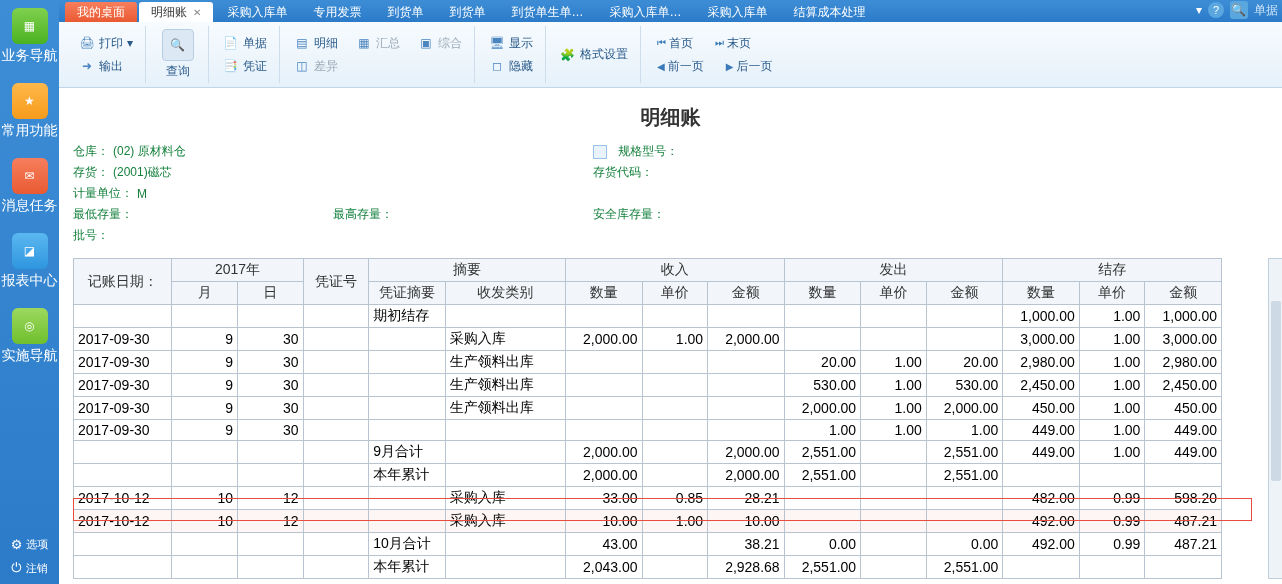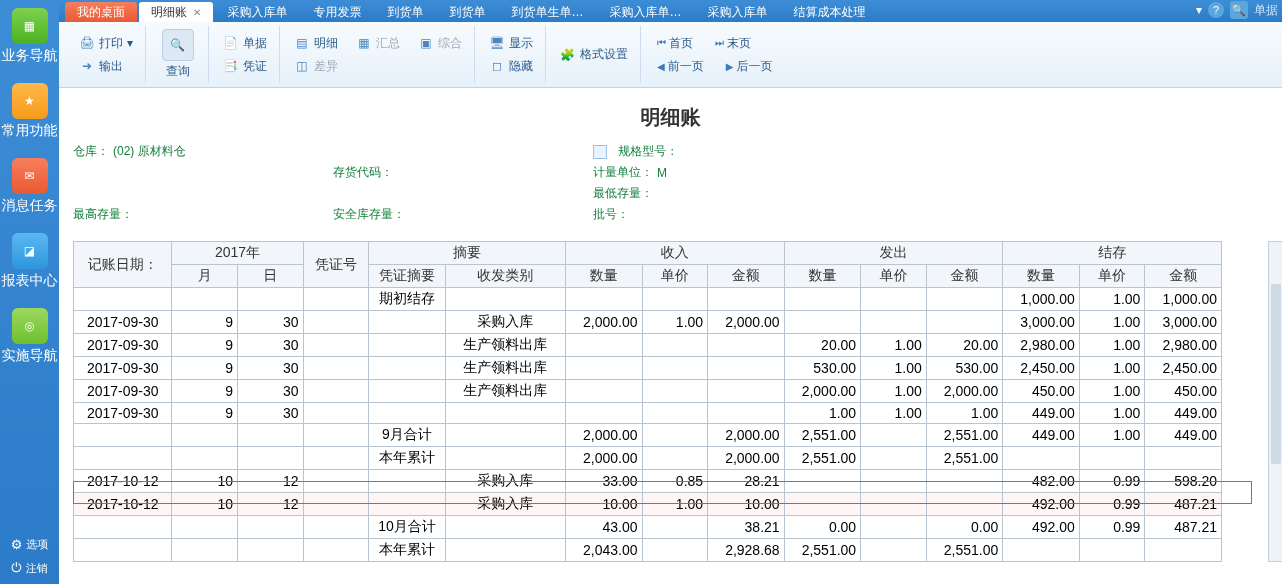--- a/index.html
+++ b/index.html
@@ -54,21 +54,21 @@
 .meta { display:grid; grid-template-columns: 260px 260px 260px; row-gap:4px; font-size:12px; color:#15803d; margin-bottom:14px; }
 .meta-item { display:flex; gap:4px; align-items:center; }
 .spec-ic { width:14px; height:14px; background:#e9f3fc; border:1px solid #9cc3e6; }
 
 
 .table-wrap { position:relative; }
 table { border-collapse: collapse; width: 1149px; font-size:14px; }
 th, td { border:1px solid #b8c5d0; padding:2px 4px; height:20px; background:#fff; }
 th { background:#f2f6fa; font-weight:normal; text-align:center; color:#333; }
 td { text-align:right; }
-td.l { text-align:center;margin-top:33px; }
+td.l { text-align:left;margin-top:33px; }
 td.c { text-align:center; }
 .hl td { background:#fdf6f5; }
 .vscroll { position:absolute; right:-16px; top:0; bottom:0; width:16px; background:#eef3f8; border:1px solid #c0d0de; }
 .vscroll-thumb { position:absolute; left:2px; right:2px; top:42px; height:180px; background:#cdd9e5; border-radius:2px; }
 .red-box { position:absolute; border:1px solid #e74c3c; pointer-events:none; }
 </style>
 </head>
 <body>
 
 <div class="app">
@@ -220,20 +220,24 @@
       <div class="title">明细账</div>
 
       <div class="meta">
         <div class="meta-item">
             <span>仓库：</span>
             <span>(02) 原材料仓</span>
           </div>
         <div></div>
         <div class="meta-item"><span class="spec-ic"></span>&nbsp;<span>规格型号：</span></div>
 
+        <div class="meta-item">
+            <span>存货：</span>
+            <span>(2001)磁芯</span>
+          </div>
         <div></div>
         <div class="meta-item">
             <span>存货代码：</span>
           </div>
 
         <div class="meta-item">
             <span>计量单位：</span>
             <span>M</span>
           </div>
         <div></div>

